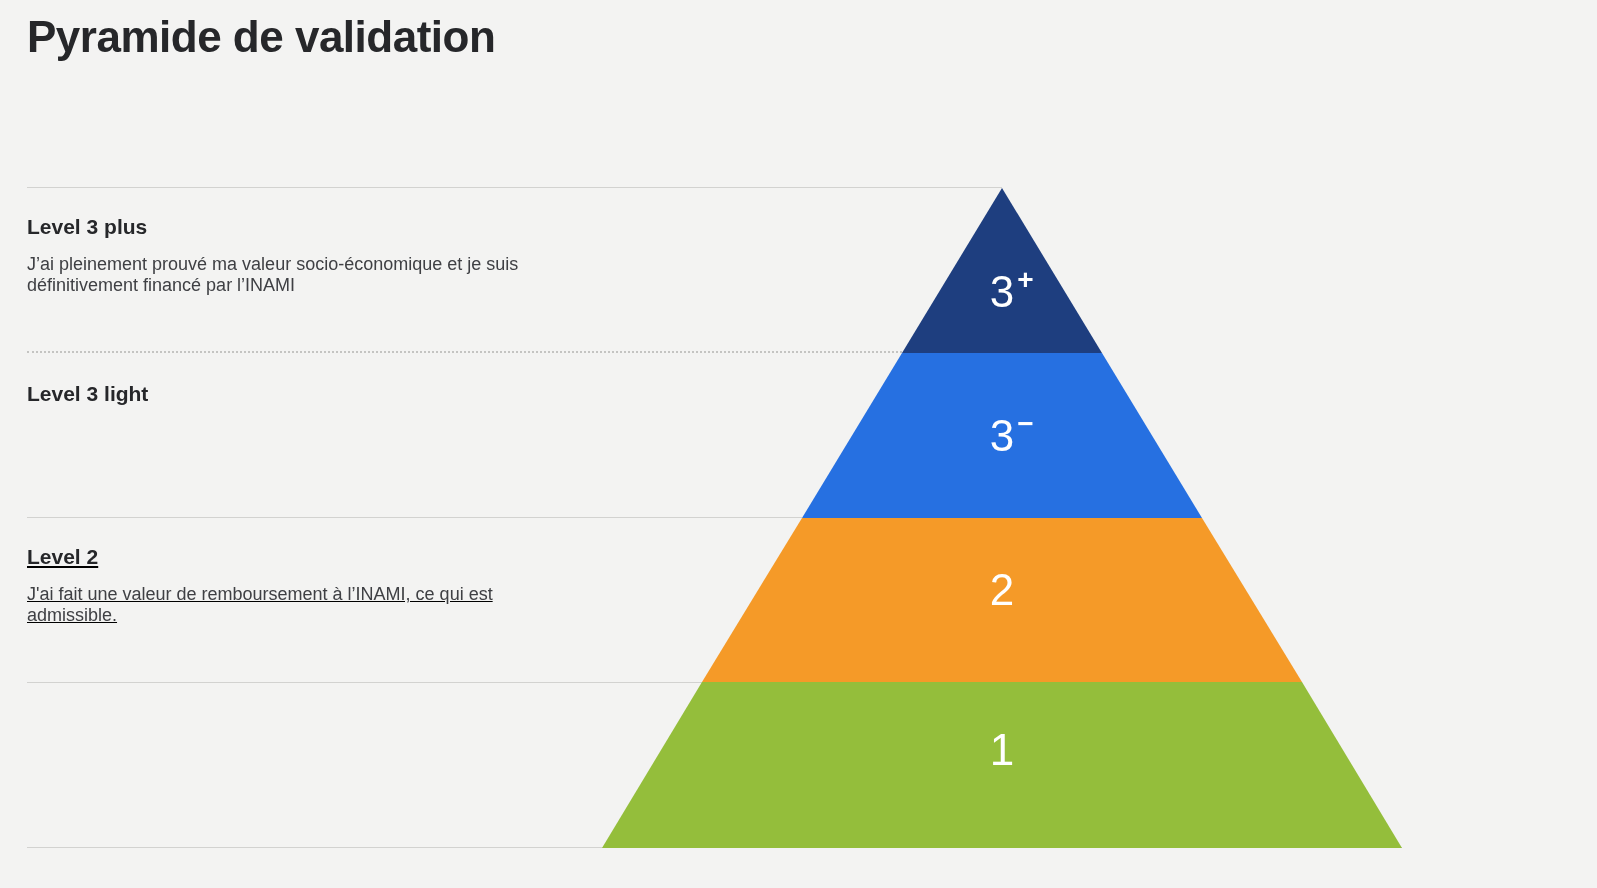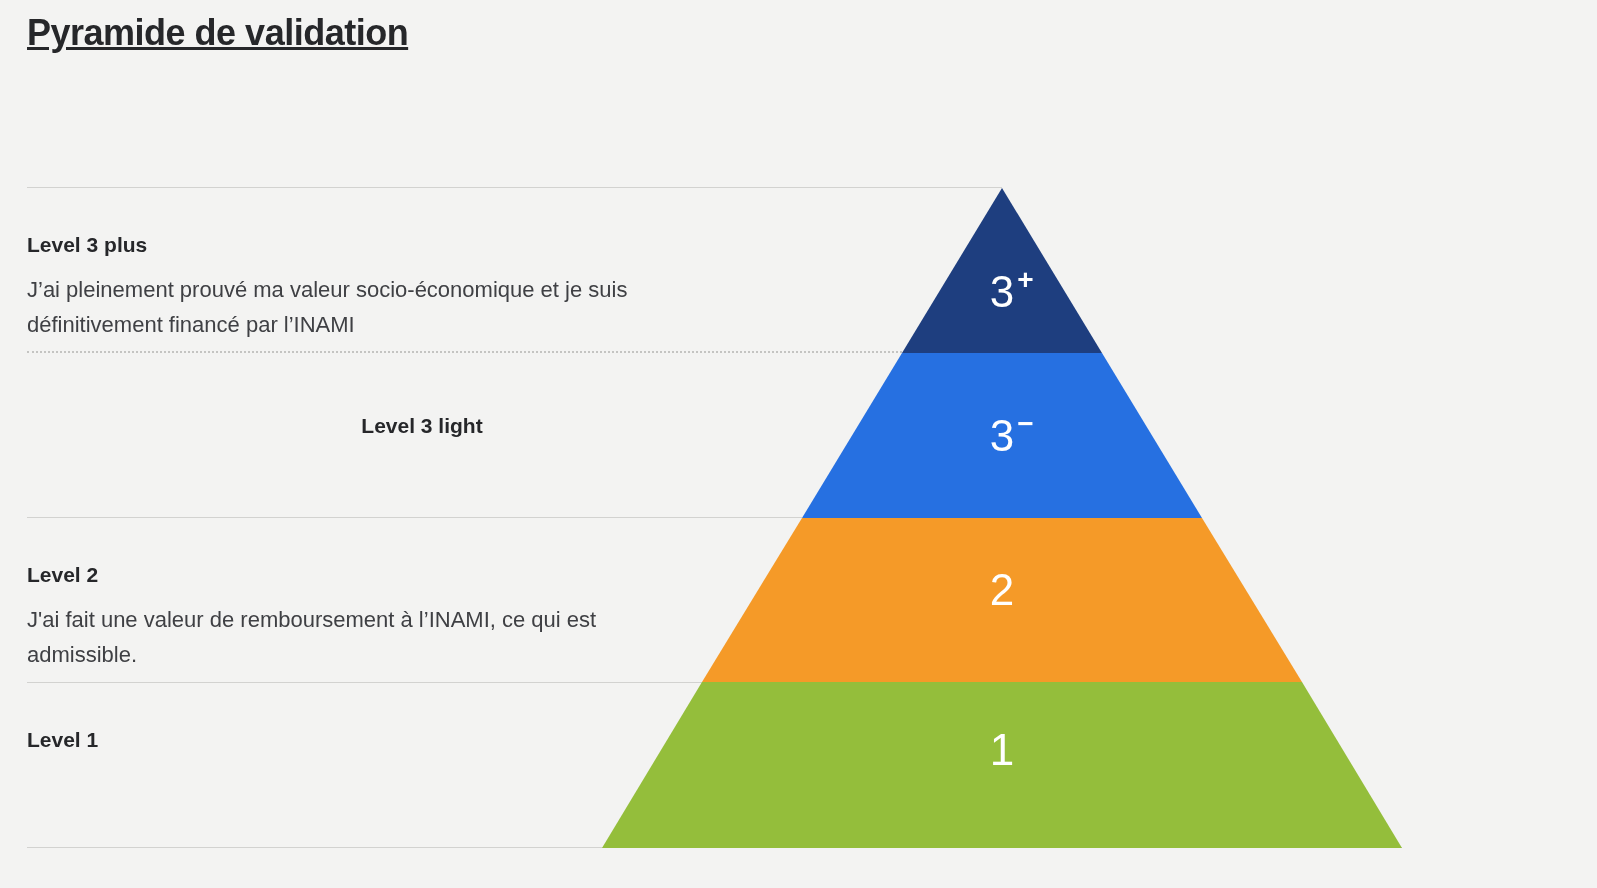--- a/index.html
+++ b/index.html
@@ -8,52 +8,51 @@
     font-family: "Liberation Sans", "DejaVu Sans", sans-serif;
     background: #f3f3f2;
     position: relative;
     overflow: hidden;
   }
   .stage { position: absolute; inset: 0; }
 
   .page-title {
     position: absolute;
     left: 27px; top: 12px;
-    font-size: 36px;
+    font-size: 44px;
     font-weight: 700;
     letter-spacing: -0.5px;
     color: #26272a;
-    text-decoration: underline;
   }
 
   .divider {
     position: absolute;
     height: 0;
     border-top: 1px solid #d2d2d0;
   }
   .divider.dotted {
     border-top: 2px dotted #c4c4c2;
   }
 
   .level-row {
     position: absolute;
     left: 27px;
     width: 790px;
     height: 165px;
-    padding-top: 46px;
+    padding-top: 28px;
   }
   .level-name {
     font-size: 21px;
     font-weight: 700;
     color: #26272a;
     margin-bottom: 15px;
   }
   .level-desc {
-    font-size: 22px;
-    line-height: 35px;
+    font-size: 18px;
+    line-height: 21px;
     color: #3f4044;
     white-space: pre-line;
   }
 
   .pyramid {
     position: absolute;
     left: 602px; top: 188px;
     width: 800px; height: 660px;
   }
   .pyramid svg { display: block; width: 800px; height: 660px; }
@@ -91,30 +90,29 @@
   <div class="divider dotted" style="top:351px; left:27px; width:875px;"></div>
   <div class="divider" style="top:517px; left:27px; width:775px;"></div>
   <div class="divider" style="top:682px; left:27px; width:675px;"></div>
   <div class="divider" style="top:847px; left:27px; width:1375px;"></div>
 
   <div class="level-row" style="top:187px;">
     <div class="level-name">Level 3 plus</div>
     <div class="level-desc">J’ai pleinement prouvé ma valeur socio-économique et je suis
 définitivement financé par l’INAMI</div>
   </div>
-  <div class="level-row" style="top:368px;text-align:center;">
+  <div class="level-row" style="top:354px;">
     <div class="level-name">Level 3 light</div>
   </div>
-  <div class="level-row" style="top:517px;">
+  <div class="level-row" style="top:517px;text-decoration:underline;">
     <div class="level-name">Level 2</div>
     <div class="level-desc">J'ai fait une valeur de remboursement à l’INAMI, ce qui est
 admissible.</div>
   </div>
   <div class="level-row" style="top:682px;">
-    <div class="level-name">Level 1</div>
   </div>
 
   <div class="pyramid">
     <svg viewBox="0 0 800 660">
       <polygon points="400,0 500,165 300,165" fill="#1e3e7f"></polygon>
       <polygon points="300,165 500,165 600,330 200,330" fill="#2670e1"></polygon>
       <polygon points="200,330 600,330 700,494 100,494" fill="#f59a28"></polygon>
       <polygon points="100,494 700,494 800,660 0,660" fill="#94be3b"></polygon>
     </svg>
 

